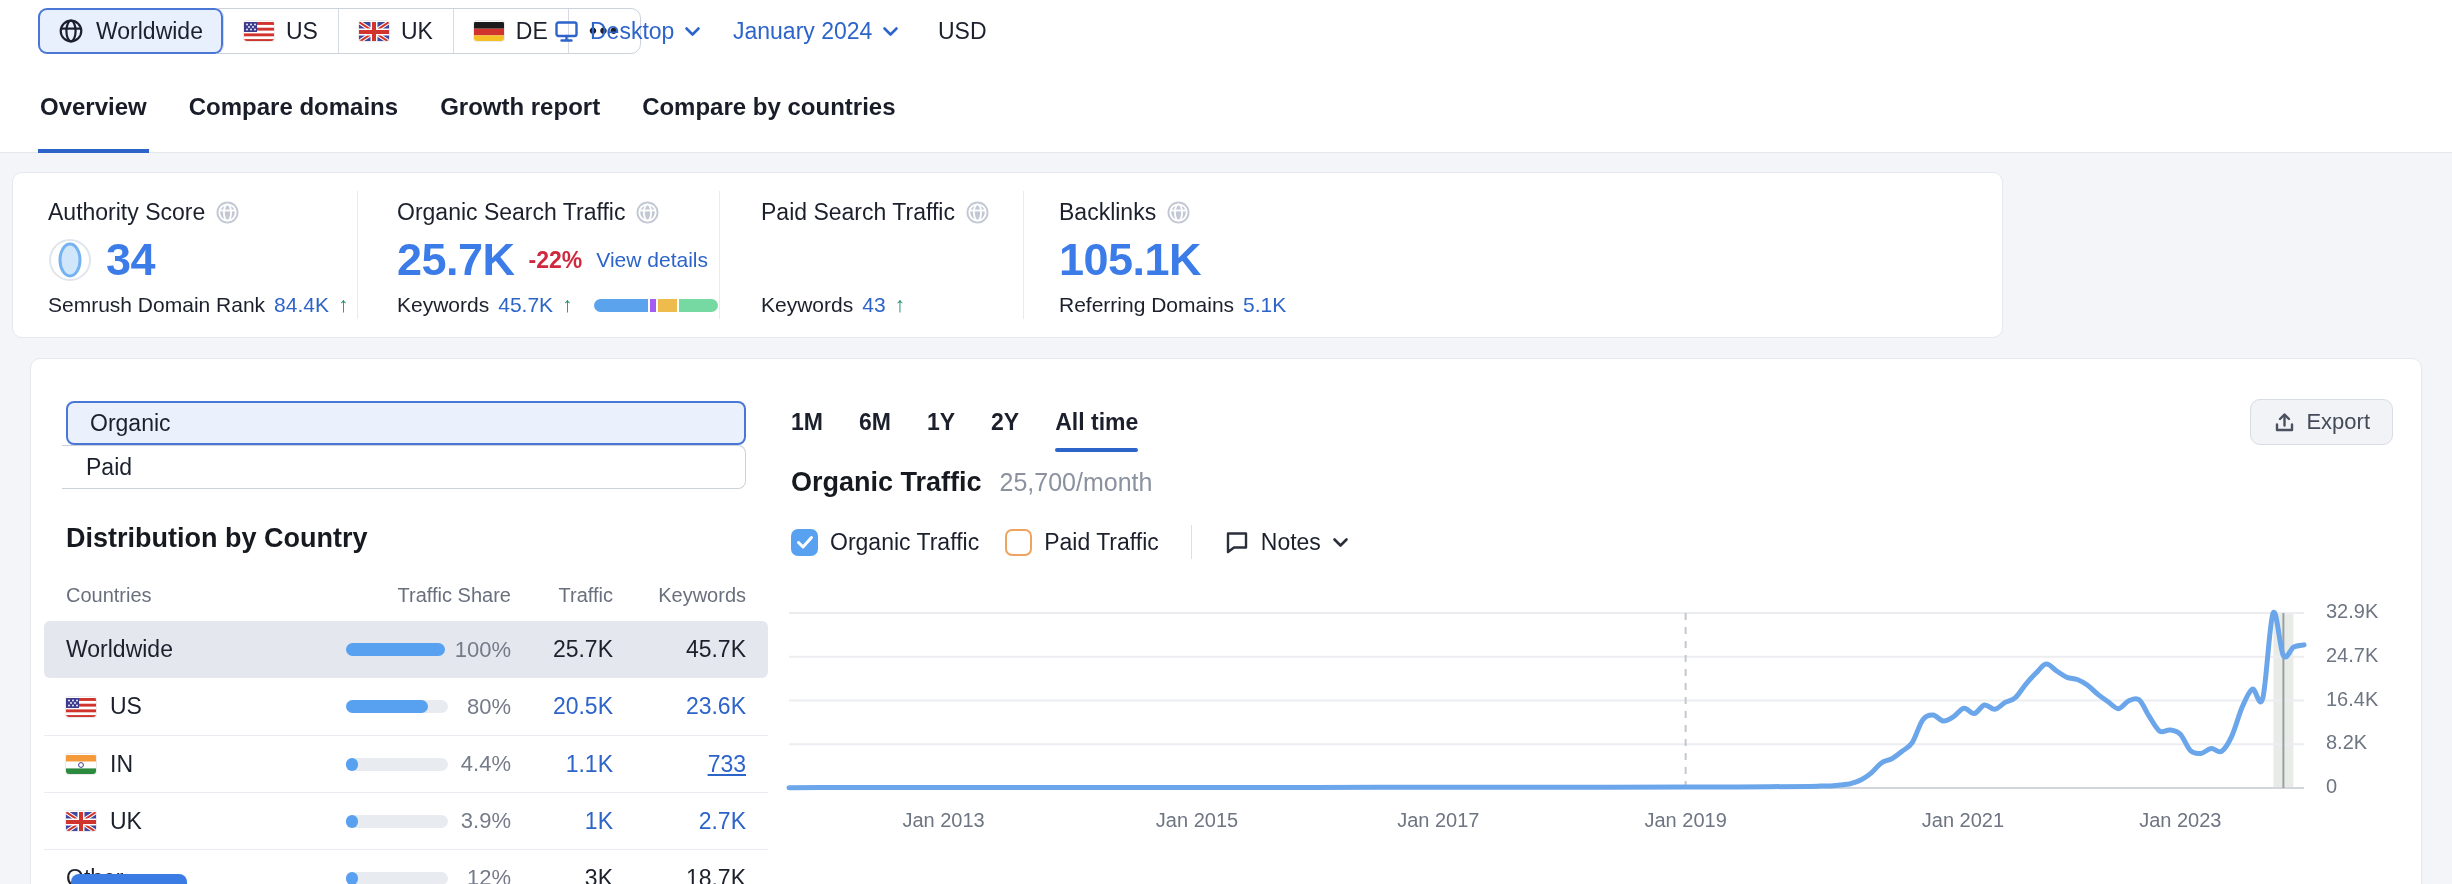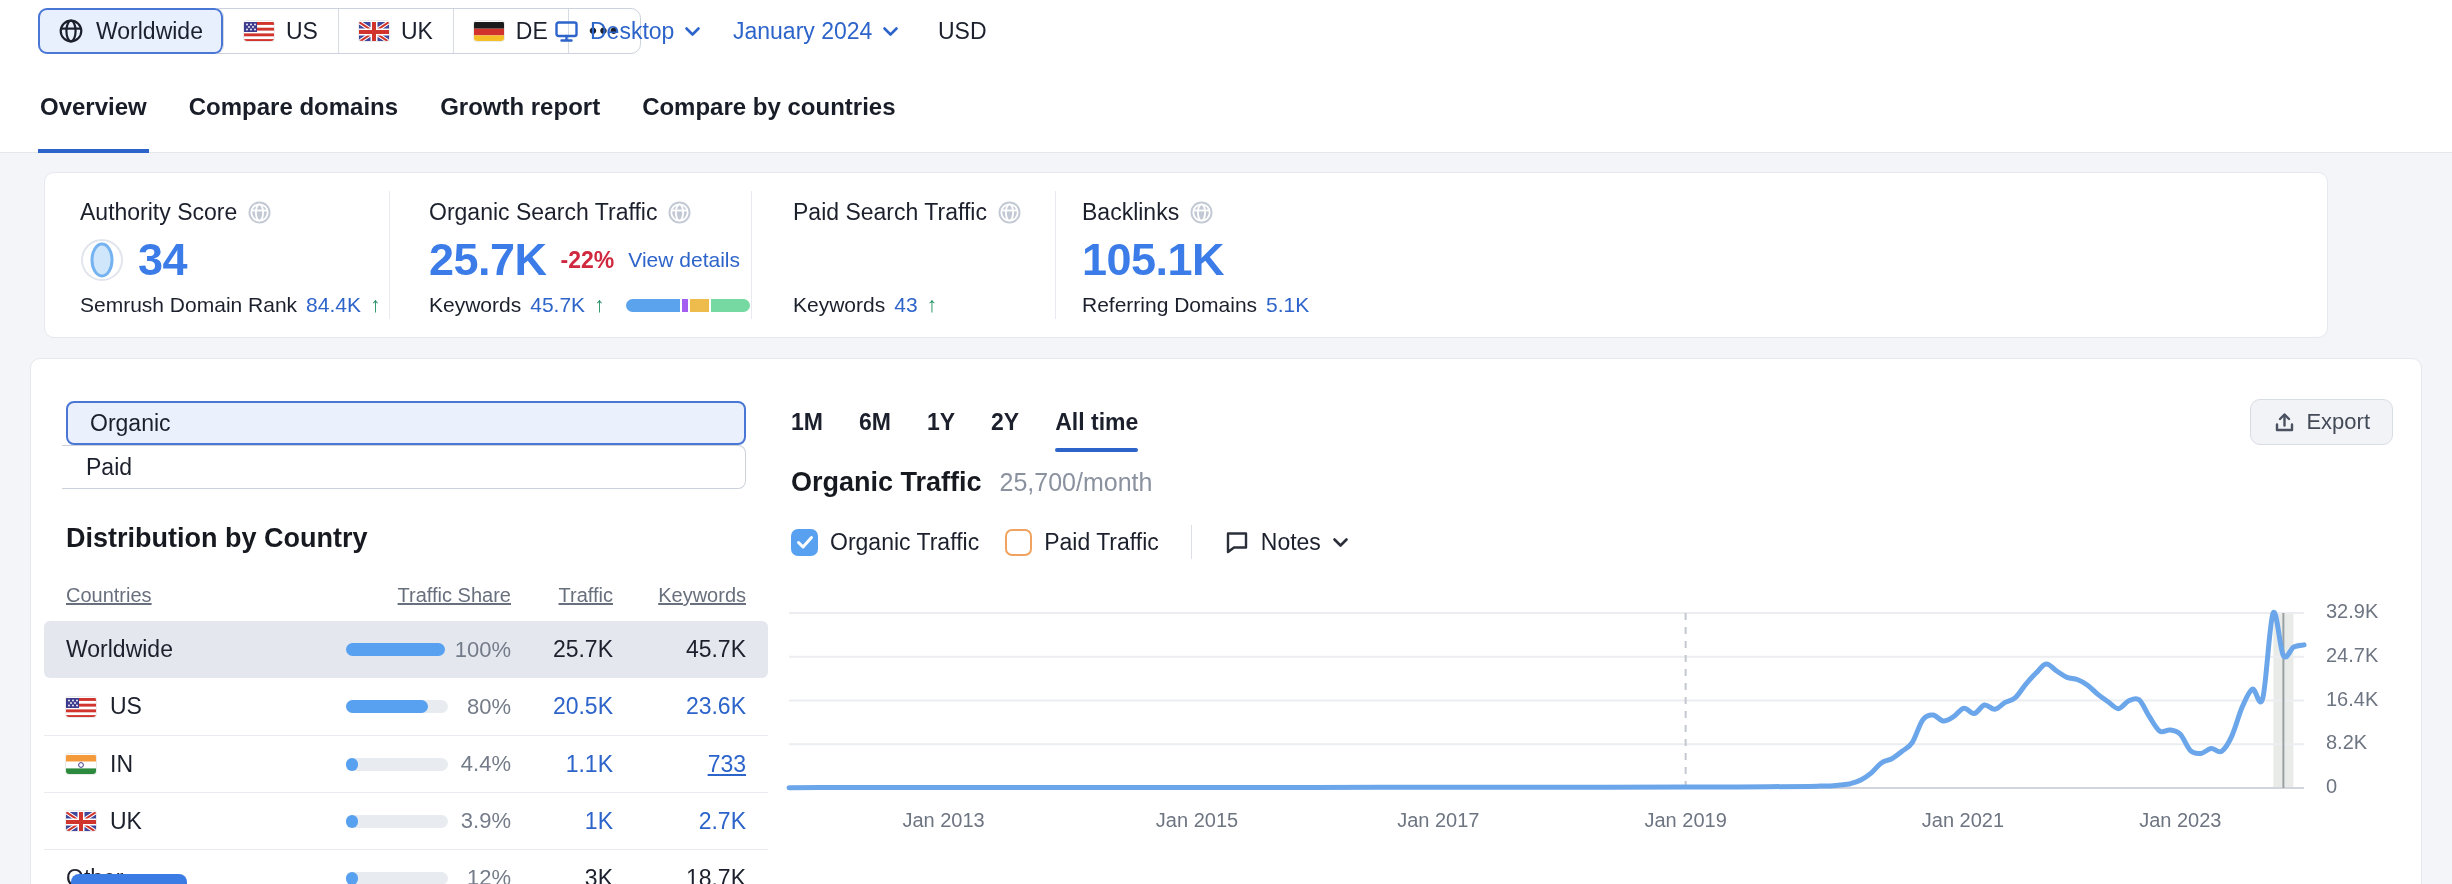--- a/index.html
+++ b/index.html
@@ -22,26 +22,26 @@
 
   
   .navtabs{position:absolute;left:0;top:60px;width:2452px;height:93px;background:#fff;
     border-bottom:1px solid #e4e7ec;display:flex;align-items:flex-end;padding-left:38px;gap:38px;}
   .ntab{font-size:24px;font-weight:600;color:#181d28;padding:0 2px 28px 2px;cursor:pointer;border-bottom:4px solid transparent;margin-bottom:-1px;}
   .ntab.active{border-bottom-color:#2d64ca;}
 
   
   .content{position:absolute;left:0;top:153px;width:2452px;height:731px;background:#f3f5f8;}
   .card{position:absolute;background:#fff;border:1px solid #e5e8ee;border-radius:10px;}
-  .card1{left:44px;top:19px;width:2284px;height:166px;display:flex;}
+  .card1{left:12px;top:19px;width:1991px;height:166px;display:flex;}
   .mcol{position:relative;padding-top:26px;}
   .mcol.c1{width:344px;padding-left:35px;}
   .mcol.c2{width:362px;padding-left:40px;}
   .mcol.c3{width:304px;padding-left:42px;}
-  .mcol.c4{flex:1;padding-left:27px;}
+  .mcol.c4{flex:1;padding-left:36px;}
   .mcol + .mcol::before{content:"";position:absolute;left:0;top:18px;bottom:18px;width:1px;background:#e8eaef;}
   .mtitle{display:flex;align-items:center;gap:10px;font-size:23px;color:#1b202c;}
   .mvalue{margin-top:8px;display:flex;align-items:center;gap:14px;}
   .mnum{font-size:45px;font-weight:700;color:#3b7ce8;letter-spacing:-.5px;}
   .mchange{font-size:23px;font-weight:600;}
   .neg{color:#d0293f;} .pos{color:#1e8f60;}
   .mlink{font-size:21px;color:#2d64ca;cursor:pointer;}
   .mfooter{position:absolute;bottom:20px;font-size:21px;color:#1b202c;display:flex;align-items:center;gap:9px;white-space:nowrap;}
   .blue{color:#2d64ca;cursor:pointer;}
   .uparrow{color:#1e8f60;font-size:21px;}
@@ -50,21 +50,21 @@
   .kwbar i + i{border-left:2px solid #fff;}
 
   
   .card2{left:30px;top:205px;width:2392px;height:600px;}
   .leftpanel{position:absolute;left:35px;top:42px;width:680px;}
   .toggle{display:flex;flex-direction:column;}
   .tbtn{height:44px;display:flex;align-items:center;padding:0 22px;font-size:23px;color:#1b202c;cursor:pointer;background:#fff;border:1px solid #ccd2db;}
   .tbtn.on{background:#eaf1fd;border:2px solid #4a77d6;border-radius:8px;z-index:2;}
   .tbtn.off{border-left:none;border-radius:0 8px 8px 0;margin-left:-4px;padding-left:24px;}
   .dtitle{margin-top:34px;font-size:27px;font-weight:700;color:#16191f;}
-  .thead{margin-top:30px;display:flex;align-items:center;font-size:20px;color:#69707d;text-decoration:underline;}
+  .thead{margin-top:30px;display:flex;align-items:center;font-size:20px;color:#69707d;}
   .c-country{flex:1;display:flex;align-items:center;gap:14px;}
   .c-share{width:165px;display:flex;align-items:center;justify-content:flex-end;}
   .c-traffic{width:102px;text-align:right;}
   .c-kw{width:133px;text-align:right;}
   .trow{display:flex;align-items:center;height:57px;font-size:23px;margin:0 -22px;padding:0 22px;}
   .trow + .trow{border-top:1px solid #eaecf1;}
   .tbody{margin-top:14px;border-bottom:1px solid #eaecf1;}
   .trow.selected{background:#e4e7ee;border-radius:6px;}
   .trow.selected + .trow{border-top:none;}
   .bar{width:112px;height:13px;background:#e8ebf0;border-radius:7px;margin-right:10px;}

